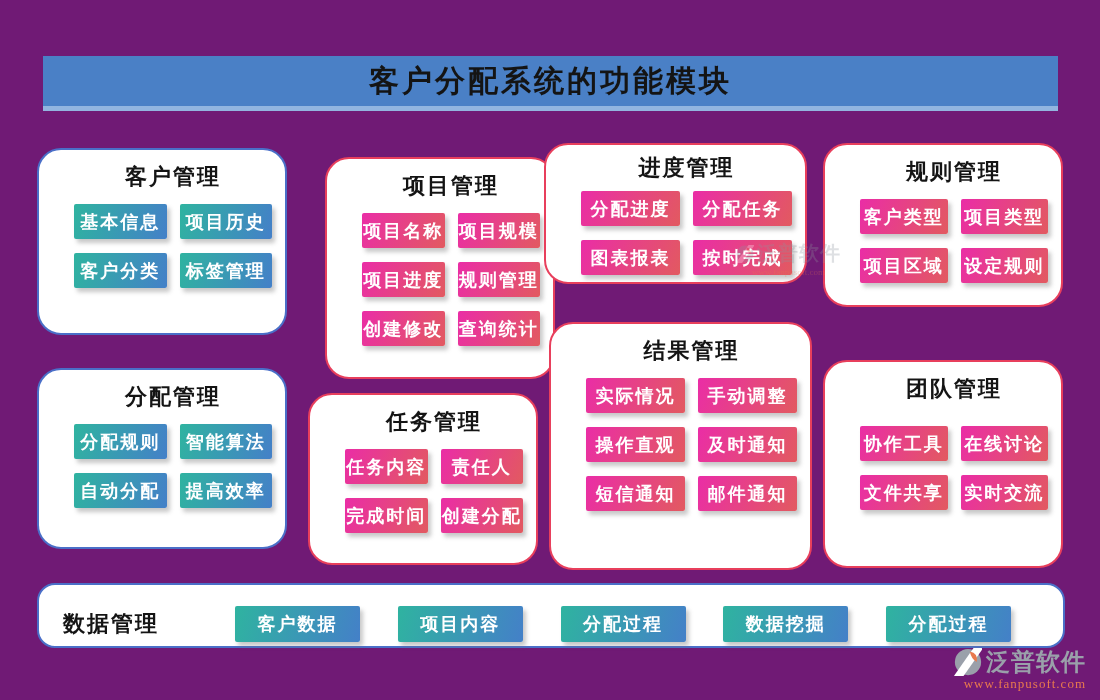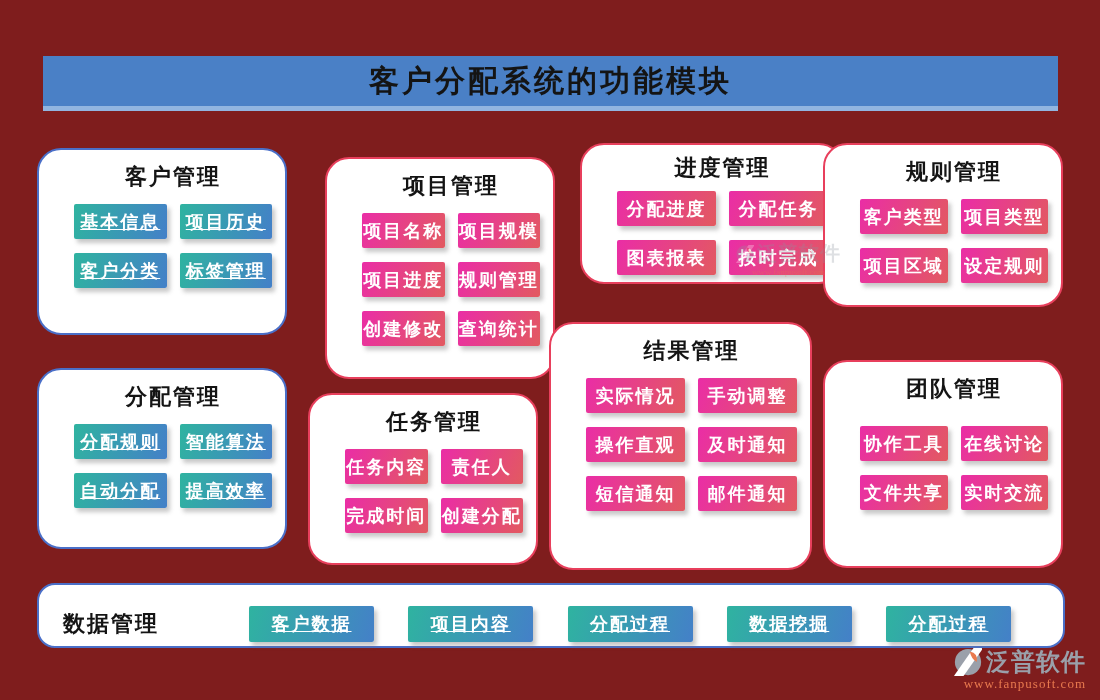--- a/index.html
+++ b/index.html
@@ -4,46 +4,46 @@
 <style>
   :root{
     --banner-blue:#4A80C6; --banner-edge:#92B5E0;
     --blue-border:#4A6FC8; --red-border:#E83F5C;
     --teal-grad-start:#2FB3A0; --teal-grad-end:#4480C8;
     --pink-grad-start:#EA2DA6; --pink-grad-end:#E25A60;
     --title-text:#141414; --button-text:#FFFFFF;
     --logo-gray:#9AA0AA; --logo-orange:#E8794E;
   }
   html,body{margin:0;padding:0;background:#fff;}
-  .stage{position:relative;width:1100px;height:700px;background:#7f1d1d;overflow:hidden;
+  .stage{position:relative;width:1100px;height:700px;background:#701a75;overflow:hidden;
          font-family:"Liberation Serif","DejaVu Serif",serif;}
   .banner{position:absolute;left:43px;top:56px;width:1015px;height:50px;
           background:var(--banner-blue);border-bottom:5px solid var(--banner-edge);
           display:flex;align-items:center;justify-content:center;}
   .banner-title{font-size:30px;font-weight:bold;color:var(--title-text);letter-spacing:3px;}
   .panel{position:absolute;background:#fff;border:2px solid;border-radius:24px;
          display:flex;flex-direction:column;box-sizing:border-box;padding-left:22px;}
   .panel.blue{border-color:var(--blue-border);}
   .panel.red{border-color:var(--red-border);}
   .panel-title{text-align:center;font-size:22px;font-weight:bold;color:var(--title-text);
                letter-spacing:2px;margin:12px 0 8px;}
   .panel.compact .panel-title{margin:8px 0 4px;}
   .btn-grid{display:grid;grid-template-columns:1fr 1fr;gap:14px 13px;
             padding:4px 13px 10px;align-content:start;flex:1;}
   .btn{height:35px;display:flex;align-items:center;justify-content:center;
        color:var(--button-text);font-size:18px;font-weight:bold;letter-spacing:2px;
        box-shadow:3px 4px 4px rgba(110,110,110,.38);border-radius:2px;cursor:pointer;}
-  .btn.teal{background:linear-gradient(105deg,var(--teal-grad-start),var(--teal-grad-end));text-decoration:underline;}
+  .btn.teal{background:linear-gradient(105deg,var(--teal-grad-start),var(--teal-grad-end));}
   .btn.pink{background:linear-gradient(115deg,var(--pink-grad-start),var(--pink-grad-end));}
   .data-bar{position:absolute;left:37px;top:583px;width:1028px;height:65px;
             border:2px solid var(--blue-border);border-radius:18px;background:#fff;
             display:flex;align-items:center;box-sizing:border-box;padding:16px 52px 0 24px;}
   .data-bar-title{font-size:22px;font-weight:bold;color:var(--title-text);letter-spacing:2px;white-space:nowrap;}
   .data-bar-buttons{flex:1;display:flex;justify-content:space-between;margin-left:76px;}
-  .data-bar .btn{width:125px;height:36px;margin-left:14px;}
+  .data-bar .btn{width:125px;height:36px;}
   .watermark{position:absolute;left:736px;top:240px;opacity:.28;display:flex;flex-direction:column;
              align-items:center;pointer-events:none;}
   .watermark .wm-row{display:flex;align-items:center;gap:3px;}
   .watermark .wm-text{font-size:20px;font-weight:bold;color:#8D939C;letter-spacing:1px;}
   .watermark .wm-url{font-size:9px;color:#E8794E;}
   .logo{position:absolute;right:14px;bottom:8px;display:flex;flex-direction:column;align-items:flex-end;}
   .logo-row{display:flex;align-items:center;gap:4px;}
   .logo-name{font-size:24px;font-weight:bold;color:var(--logo-gray);letter-spacing:1px;}
   .logo-url{font-size:13px;color:var(--logo-orange);letter-spacing:1px;margin-top:-2px;}
 </style>
@@ -71,21 +71,21 @@
     <div class="btn-grid">
       <div class="btn pink">项目名称</div>
       <div class="btn pink">项目规模</div>
       <div class="btn pink">项目进度</div>
       <div class="btn pink">规则管理</div>
       <div class="btn pink">创建修改</div>
       <div class="btn pink">查询统计</div>
     </div>
   </div>
 
-  <div class="panel red compact" style="left:580px;top:143px;width:263px;height:141px;">
+  <div class="panel red compact" style="left:544px;top:143px;width:263px;height:141px;">
     <div class="panel-title">进度管理</div>
     <div class="btn-grid">
       <div class="btn pink">分配进度</div>
       <div class="btn pink">分配任务</div>
       <div class="btn pink">图表报表</div>
       <div class="btn pink">按时完成</div>
     </div>
   </div>
 
   <div class="panel red" style="left:823px;top:143px;width:240px;height:164px;">

